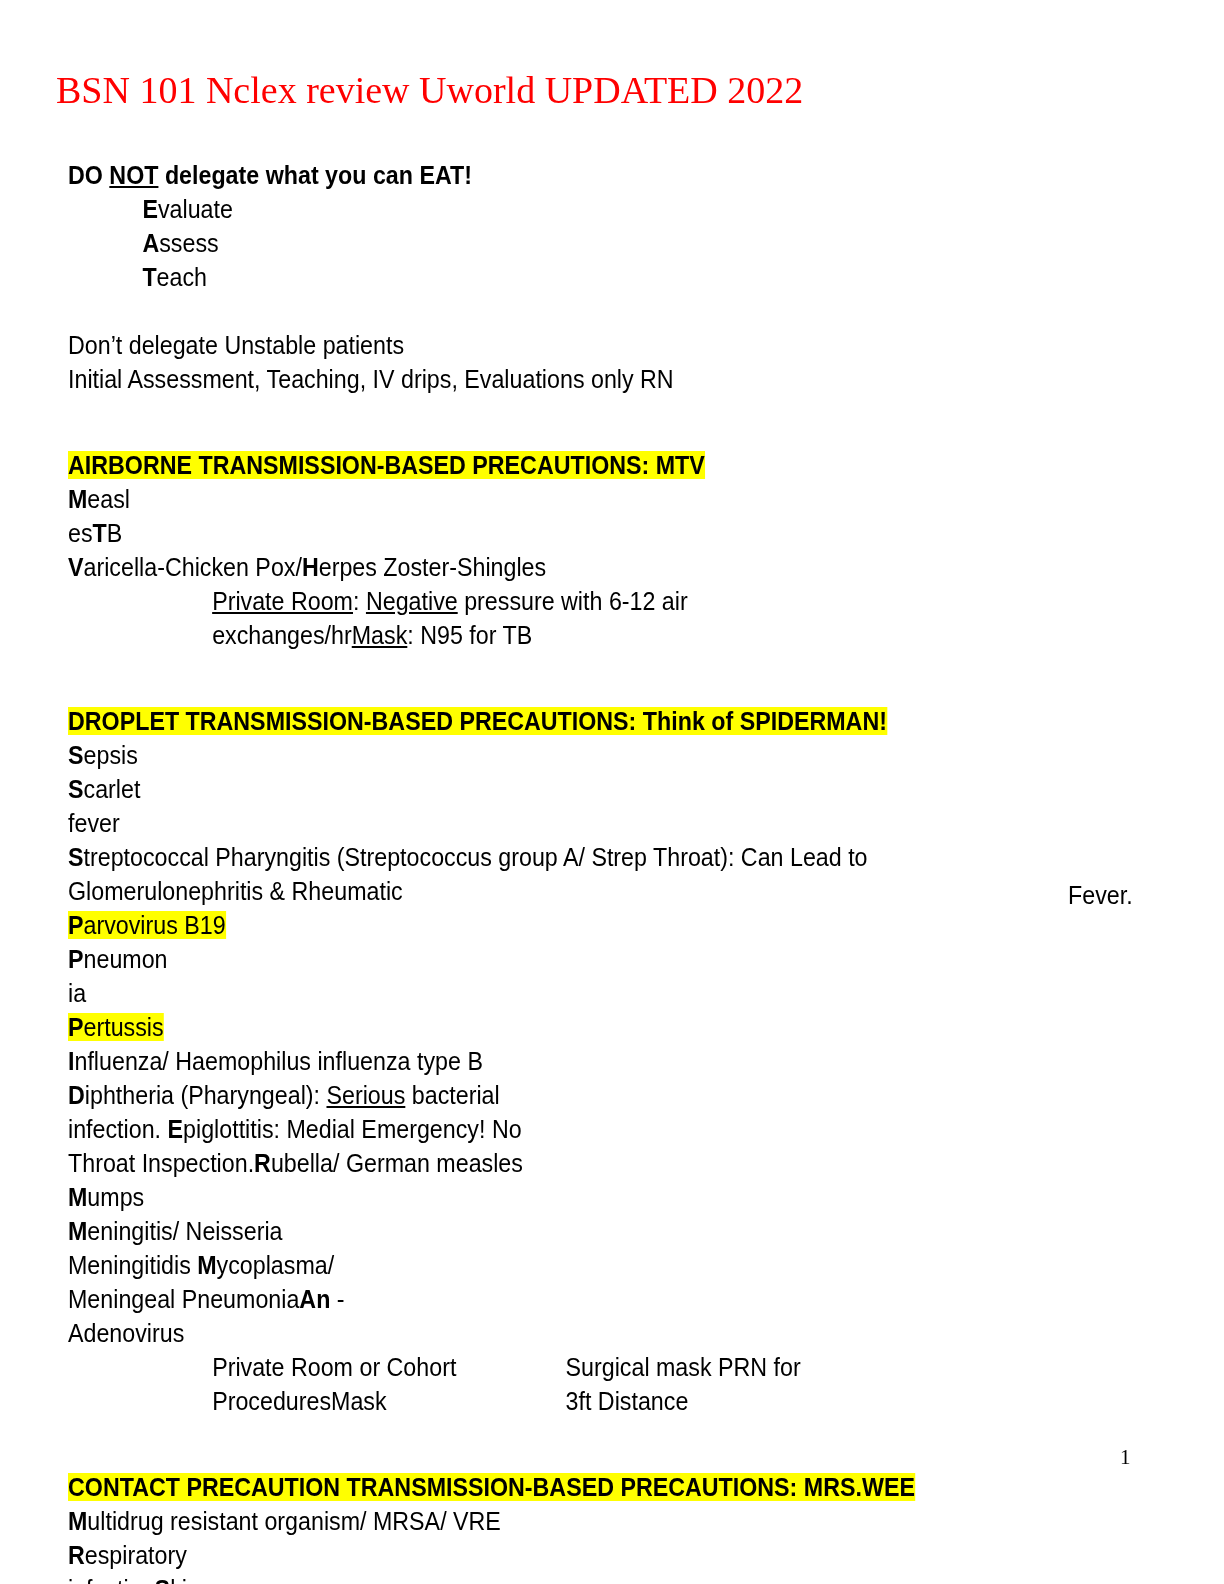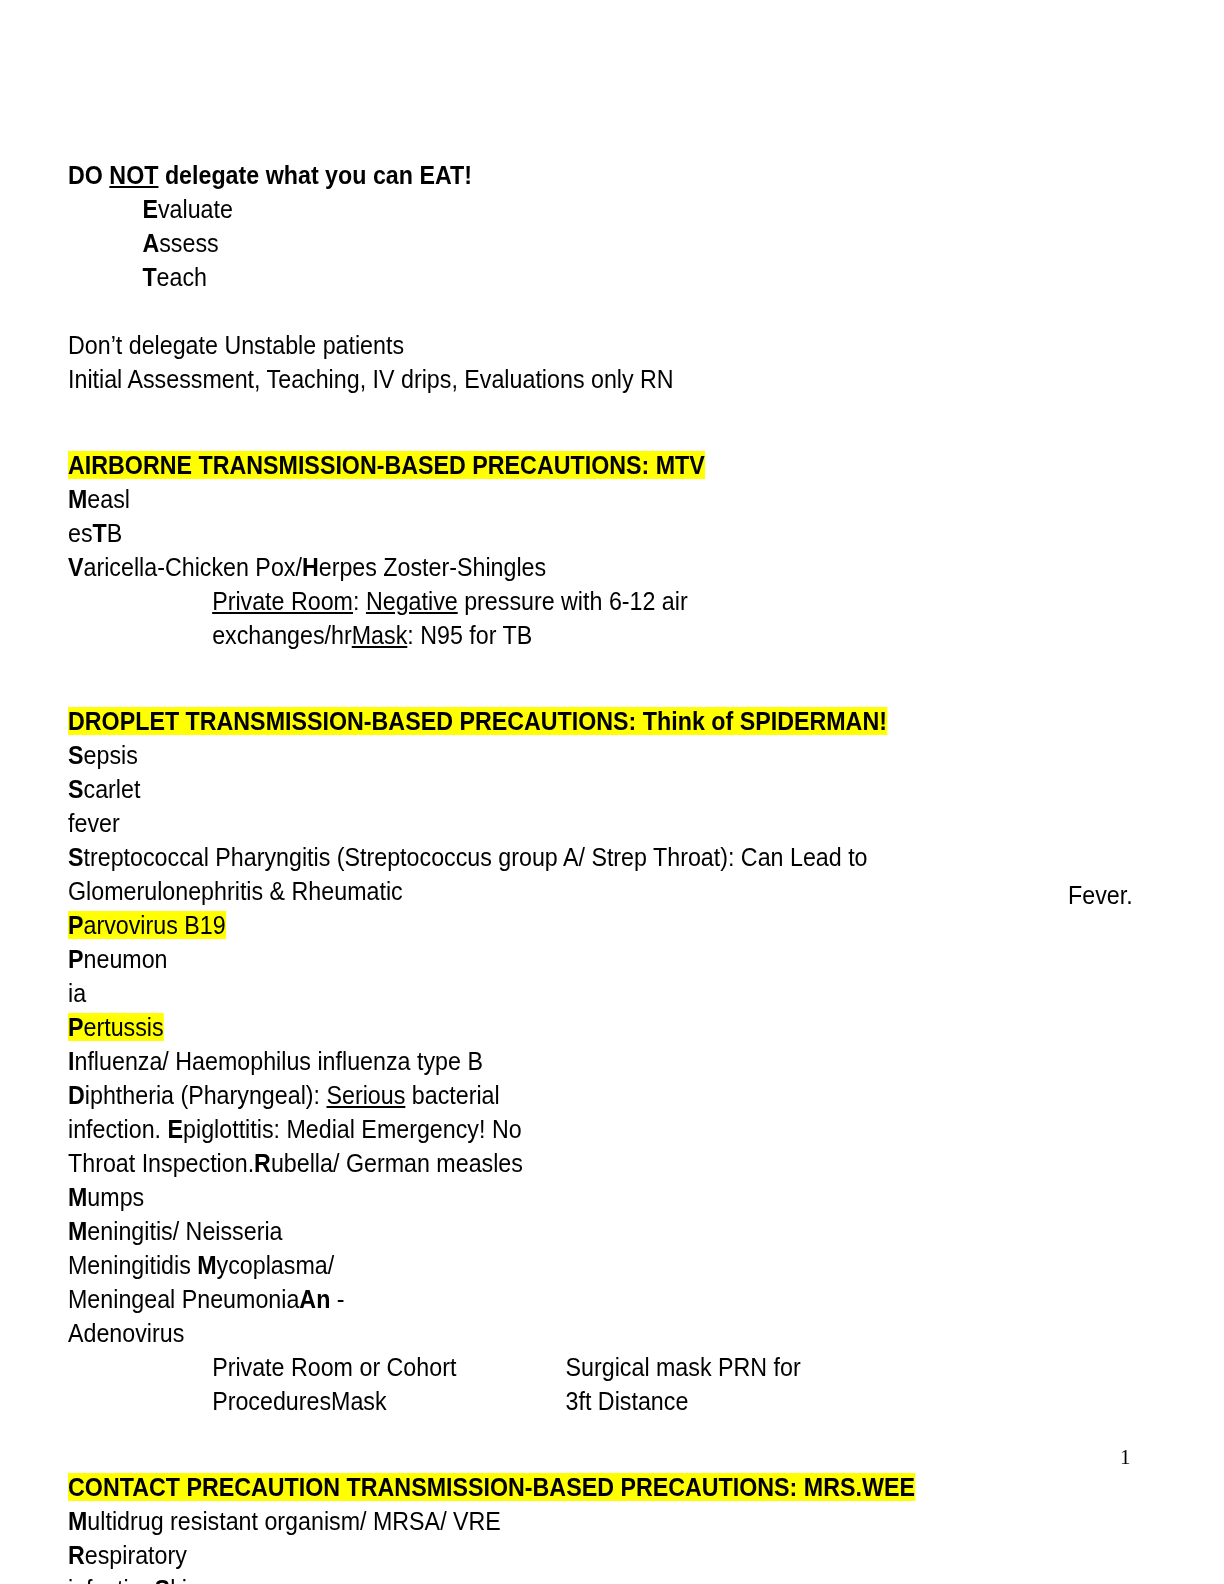--- a/index.html
+++ b/index.html
@@ -97,20 +97,21 @@
     line-height: 26px;
     color: #000000;
     font-family: "Liberation Serif", serif;
   }
 </style>
 </head>
 <body>
 
 <div id="page">
 
+  <div class="doc-title">BSN 101 Nclex review Uworld UPDATED 2022</div>
 
   <div class="body-block">
 
     <div class="line"><span class="b">DO </span><span class="b u">NOT</span><span class="b"> delegate what you can EAT!</span></div>
 
     <div class="line indent-1"><span class="b">E</span><span>valuate</span></div>
     <div class="line indent-1"><span class="b">A</span><span>ssess</span></div>
     <div class="line indent-1"><span class="b">T</span><span>each</span></div>
 
     <div class="line blank"></div>

